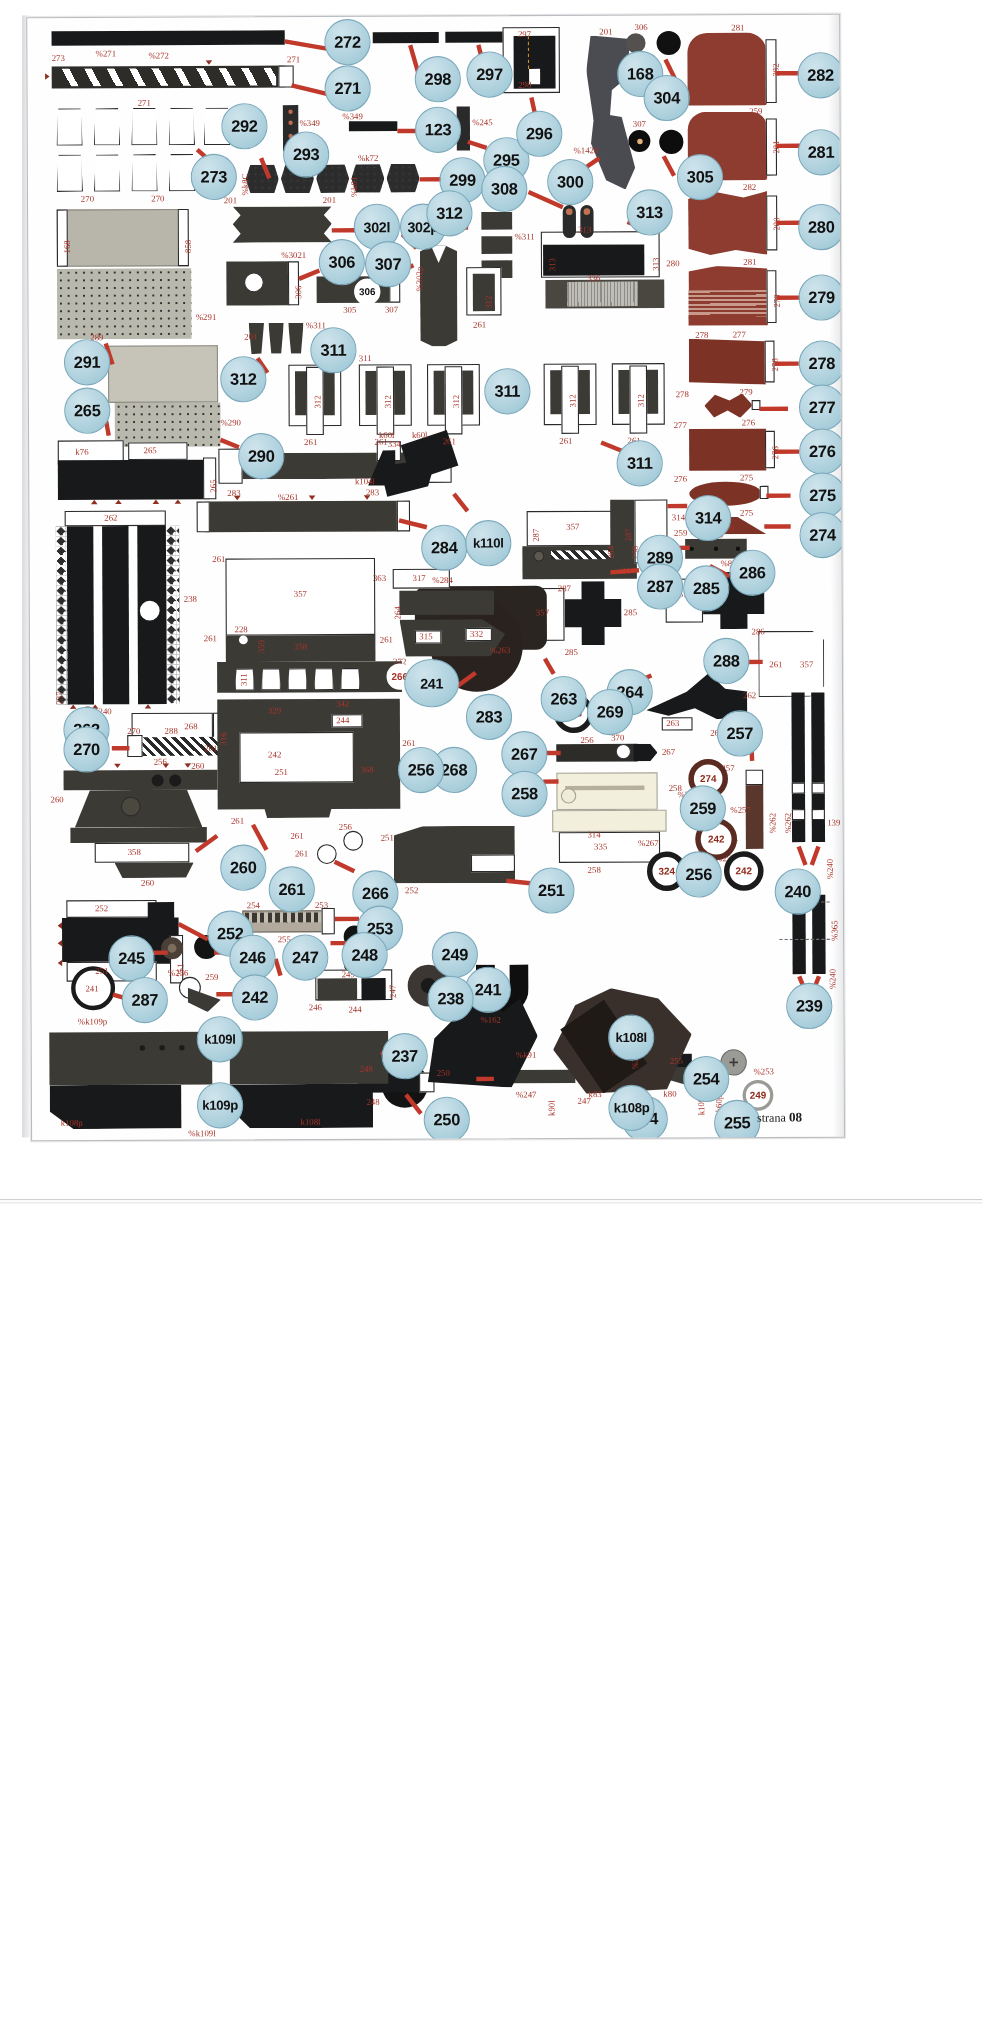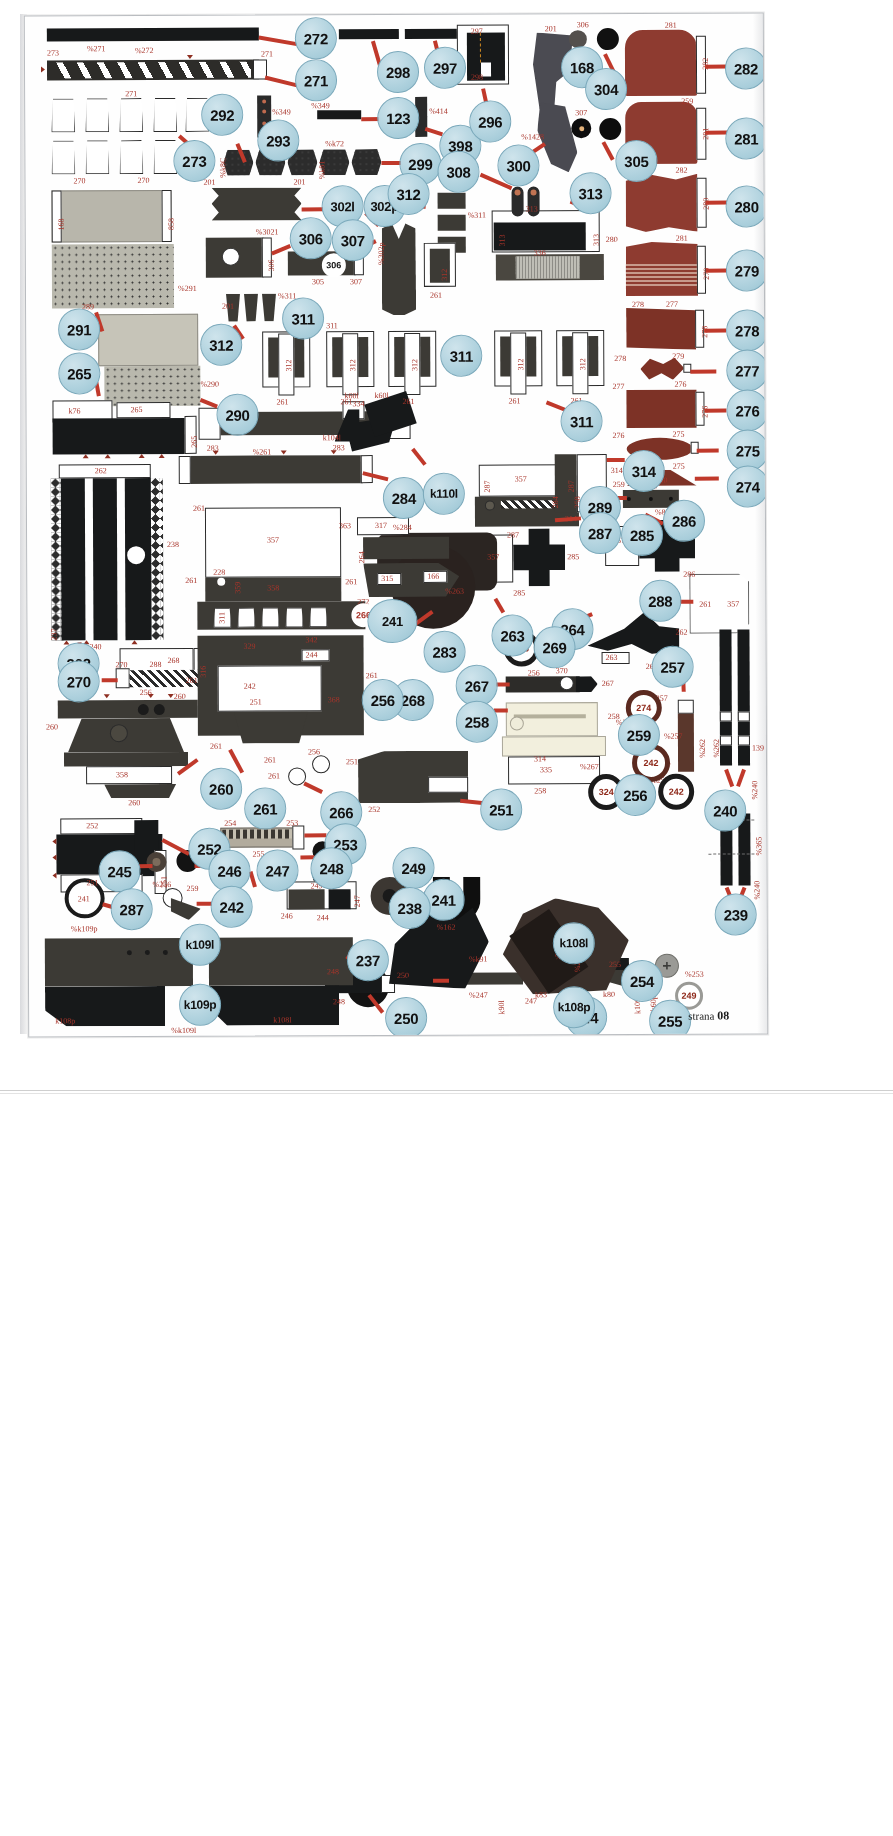--- a/index.html
+++ b/index.html
@@ -270,21 +270,21 @@
     <span class="rl" style="left:247px;top:92px;">%349</span>
     <span class="rl" style="left:286px;top:86px;">%349</span>
     <div class="lead" style="left:246px;top:112px;width:18px;transform:rotate(22deg);"></div>
     <div class="lead" style="left:212px;top:126px;width:20px;transform:rotate(68deg);"></div>
 
     <div class="pt blk" style="left:292px;top:95px;width:44px;height:9px;"></div>
     <div class="lead" style="left:336px;top:102px;width:22px;"></div>
 
     <div class="pt" style="left:390px;top:82px;width:12px;height:40px;background:#2a2a2a;"></div>
     <div class="pt circ" style="left:384px;top:94px;width:18px;height:16px;background:#2a2a2a;"></div>
-    <span class="rl" style="left:404px;top:92px;">%414</span>
+    <span class="rl" style="left:404px;top:92px;">%245</span>
     <div class="lead" style="left:400px;top:112px;width:18px;transform:rotate(18deg);"></div>
 
     <div class="pt rivet2" style="left:198px;top:134px;width:30px;height:26px;clip-path:polygon(14% 0,86% 0,100% 50%,86% 100%,14% 100%,0 50%);background-color:#2c2c2c;"></div>
     <div class="pt rivet2" style="left:230px;top:134px;width:30px;height:26px;clip-path:polygon(14% 0,86% 0,100% 50%,86% 100%,14% 100%,0 50%);background-color:#2c2c2c;"></div>
     <div class="pt rivet2" style="left:262px;top:134px;width:30px;height:26px;clip-path:polygon(14% 0,86% 0,100% 50%,86% 100%,14% 100%,0 50%);background-color:#2c2c2c;"></div>
     <div class="pt rivet2" style="left:294px;top:134px;width:30px;height:26px;clip-path:polygon(14% 0,86% 0,100% 50%,86% 100%,14% 100%,0 50%);background-color:#2c2c2c;"></div>
     <div class="pt rivet2" style="left:326px;top:134px;width:30px;height:26px;clip-path:polygon(14% 0,86% 0,100% 50%,86% 100%,14% 100%,0 50%);background-color:#2c2c2c;"></div>
     <span class="rl v" style="left:193px;top:162px;">%k8C</span>
     <span class="rl v" style="left:292px;top:164px;">%k81</span>
     <span class="rl" style="left:300px;top:124px;">%k72</span>
@@ -602,21 +602,21 @@
     <div class="lead" style="left:384px;top:610px;width:26px;transform:rotate(-36deg);"></div>
 
     <div class="pt wh" style="left:330px;top:502px;width:52px;height:18px;background:#fff;border:1px solid #2b2b2b;"></div>
     <span class="rl" style="left:348px;top:506px;">317</span>
     <span class="rl" style="left:312px;top:506px;">363</span>
     <div class="pt dk" style="left:336px;top:522px;width:86px;height:22px;"></div>
     <div class="pt dk" style="left:336px;top:548px;width:96px;height:34px;clip-path:polygon(0 0,78% 0,100% 40%,86% 100%,6% 100%);"></div>
     <div class="pt wh" style="left:350px;top:558px;width:24px;height:12px;background:#fff;"></div>
     <span class="rl" style="left:354px;top:559px;">315</span>
     <div class="pt wh" style="left:396px;top:556px;width:24px;height:12px;background:#fff;"></div>
-    <span class="rl" style="left:400px;top:557px;">166</span>
+    <span class="rl" style="left:400px;top:557px;">332</span>
     <span class="rl v" style="left:330px;top:548px;">264</span>
     <span class="rl" style="left:418px;top:572px;">%263</span>
     <div class="lead" style="left:476px;top:596px;width:16px;transform:rotate(-120deg);"></div>
 
     <div class="pt wh" style="left:178px;top:492px;width:136px;height:70px;background:#fff;border:1px solid #2b2b2b;"></div>
     <span class="rl" style="left:240px;top:520px;">357</span>
     <span class="rl" style="left:166px;top:488px;">261</span>
     <span class="rl" style="left:158px;top:560px;">261</span>
     <span class="rl" style="left:318px;top:562px;">261</span>
     <div class="pt dk" style="left:178px;top:562px;width:136px;height:24px;"></div>
@@ -811,21 +811,21 @@
     <div class="bal m" style="left:176px;top:78px;">
         <span>292</span>
       </div>
     <div class="bal m" style="left:232px;top:104px;">
         <span>293</span>
       </div>
     <div class="bal m" style="left:352px;top:82px;">
         <span>123</span>
       </div>
     <div class="bal m" style="left:414px;top:110px;">
-        <span>398</span>
+        <span>295</span>
       </div>
     <div class="bal m" style="left:444px;top:86px;">
         <span>296</span>
       </div>
     <div class="bal m" style="left:472px;top:130px;">
         <span>300</span>
       </div>
     <div class="bal m" style="left:590px;top:126px;">
         <span>305</span>
       </div>

